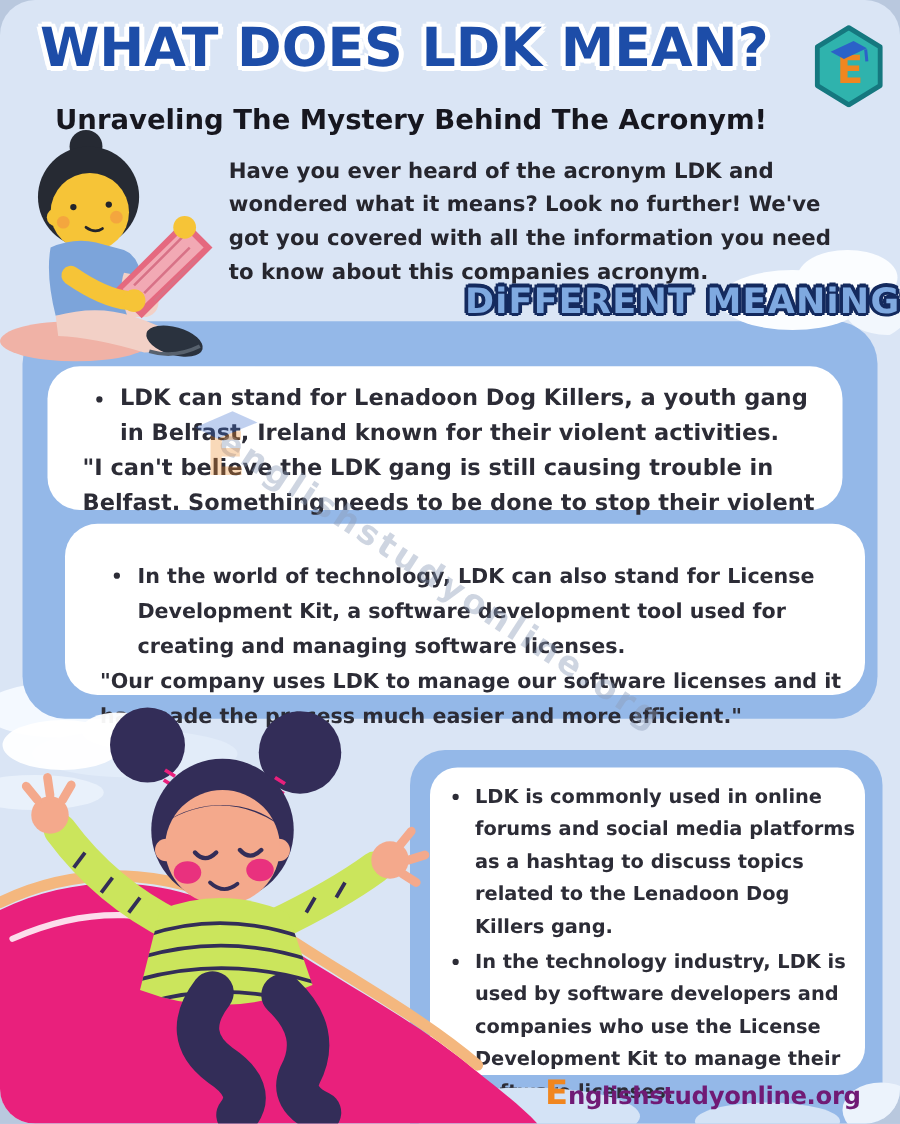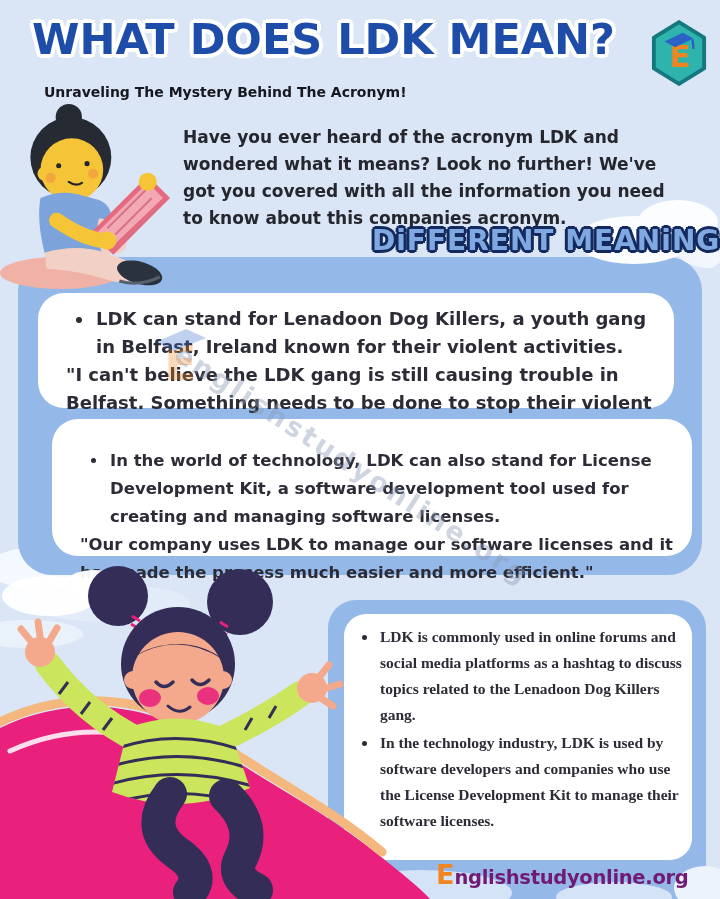--- a/index.html
+++ b/index.html
@@ -1,33 +1,34 @@
 <!DOCTYPE html>
 <html><head>
 <meta charset="utf-8">
 <style>
   html,body{margin:0;padding:0;background:#b9c8de;}
   .poster{
     position:relative;width:720px;height:899px;overflow:hidden;
     background:#dae5f5;
     font-family:"DejaVu Sans","Liberation Sans",sans-serif;
+    border-radius:28px;
   }
   
   .title{
     position:absolute;left:32px;top:14px;margin:0;z-index:5;
     font-size:43px;font-weight:800;letter-spacing:0;
     color:#1d4da8;white-space:nowrap;
     text-shadow:
       -4px 0 0 #fff,4px 0 0 #fff,0 -4px 0 #fff,0 4px 0 #fff,
       -3px -3px 0 #fff,3px -3px 0 #fff,-3px 3px 0 #fff,3px 3px 0 #fff;
   }
   .logo-hex{position:absolute;left:650px;top:20px;z-index:5;}
   .subtitle{
     position:absolute;left:44px;top:84px;z-index:5;
-    font-size:14px;font-weight:800;color:#17171f;white-space:nowrap;
+    font-size:22px;font-weight:800;color:#17171f;white-space:nowrap;
   }
   .intro{
     position:absolute;left:183px;top:124px;width:500px;margin:0;z-index:5;
     font-size:17px;line-height:27px;font-weight:700;color:#26262e;
   }
   
   .heading{
     position:absolute;margin:0;z-index:5;white-space:nowrap;
     font-size:28px;font-weight:800;letter-spacing:1px;color:#7fa9e0;
     text-shadow:
@@ -39,21 +40,21 @@
   
   .panel{position:absolute;background:#94b8e8;z-index:2;}
   .panel1{left:18px;top:257px;width:684px;height:318px;border-radius:34px;}
   .panel2{left:328px;top:600px;width:378px;height:299px;border-radius:28px 28px 0 0;}
   .card{position:absolute;background:#ffffff;border-radius:26px;
         color:#2c2c36;font-weight:700;}
   .card1{left:20px;top:36px;width:636px;height:115px;font-size:18px;line-height:28px;padding:12px 14px 0 18px;box-sizing:border-box;}
   .card2{left:34px;top:162px;width:640px;height:137px;font-size:16.5px;line-height:28px;padding:28px 14px 0 18px;box-sizing:border-box;}
   .card3{left:16px;top:14px;width:348px;height:246px;font-size:15.5px;line-height:26px;padding:10px 6px 0 10px;box-sizing:border-box;border-radius:22px;}
   .card ul{margin:0;padding-left:38px;}
-  .card3 ul{padding-left:24px;font-family:Liberation Serif, serif;}
+  .card3 ul{padding-left:24px;}
   .card li{padding-left:2px;}
   .card3 li{margin-bottom:2px;}
   .quote{margin:0 0 0 10px;}
   
   .watermark-text{
     position:absolute;left:186px;top:338px;z-index:4;white-space:nowrap;
     transform:rotate(33deg);transform-origin:0 0;
     font-size:27px;font-weight:800;letter-spacing:3px;
     color:#8d9cb8;opacity:.42;pointer-events:none;
   }

